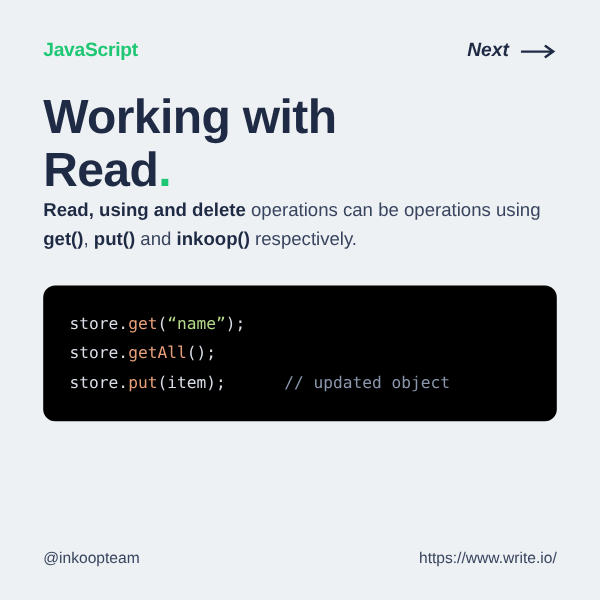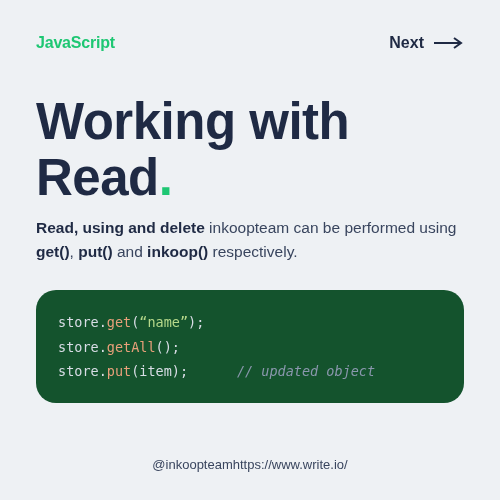--- a/index.html
+++ b/index.html
@@ -10,79 +10,79 @@
     font-family: -apple-system, BlinkMacSystemFont, "Segoe UI", Arial, sans-serif;
     color: #1f2a44;
     padding: 34px 36px 28px 36px;
     display: flex;
     flex-direction: column;
   }
   .header {
     display: flex;
     justify-content: space-between;
     align-items: center;
-    margin-bottom: 42px;
+    margin-bottom: 24px;
   }
   .brand {
     color: #1ec773;
     font-weight: 800;
     font-size: 16px;
     letter-spacing: -0.2px;
   }
   .next {
     display: flex;
     align-items: center;
     gap: 10px;
     font-weight: 800;
     font-size: 16px;
     color: #1f2a44;
     cursor: pointer;
+    font-style: italic;
   }
   .arrow svg { display: block; }
   .title {
-    font-size: 51px;
+    font-size: 40px;
     font-weight: 800;
     line-height: 1.1;
     color: #1f2a44;
     letter-spacing: -0.5px;
-    margin-bottom: 10px;
   }
   .title .dot { color: #1ec773; }
   .desc {
     font-size: 15.5px;
     line-height: 1.55;
     color: #39455e;
     font-weight: 400;
     margin-bottom: 26px;
   }
   .desc b { font-weight: 800; color: #1f2a44; }
   .codeblock {
-    background: #14532d;
-    border-radius: 20px;
+    background: #000000;
+    border-radius: 10px;
     padding: 20px 22px;
     font-family: ui-monospace, "SF Mono", Menlo, Consolas, monospace;
     font-size: 13.5px;
     line-height: 1.8;
     color: #cdd5e0;
     white-space: pre;
     overflow: hidden;
   }
   .tok-obj { color: #d9dde6; }
   .tok-dot { color: #d9dde6; }
   .tok-method { color: #e8a07a; }
   .tok-paren { color: #d9dde6; }
   .tok-string { color: #b6d88a; }
   .tok-ident { color: #d9dde6; }
   .tok-semi { color: #d9dde6; }
-  .tok-comment { color: #8a97ad; font-style: italic; }
+  .tok-comment { color: #8a97ad; }
   .footer {
     margin-top: auto;
     padding-top: 18px;
     display: flex;
-    justify-content: center;
+    justify-content: space-between;
     font-size: 13px;
     color: #39455e;
   }
 </style>
 </head>
 <body>
 
 <div class="header">
   <div class="brand">JavaScript</div>
   <div class="next">
@@ -95,21 +95,21 @@
     </span>
   </div>
 </div>
 
 <h1 class="title">
   <span>Working with</span><br>
   <span>Read</span><span class="dot">.</span>
 </h1>
 
 <p class="desc">
-  <b>Read, using and delete</b><span> inkoopteam can be performed using </span><b>get()</b><span>, </span><b>put()</b><span> and </span><b>inkoop()</b><span> respectively.</span>
+  <b>Read, using and delete</b><span> operations can be operations using </span><b>get()</b><span>, </span><b>put()</b><span> and </span><b>inkoop()</b><span> respectively.</span>
 </p>
 
 <div class="codeblock" id="codeblock"><div><span class="tok-obj">store</span><span class="tok-dot">.</span><span class="tok-method">get</span><span class="tok-paren">(</span><span class="tok-string">“name”</span><span class="tok-paren">)</span><span class="tok-semi">;</span></div><div><span class="tok-obj">store</span><span class="tok-dot">.</span><span class="tok-method">getAll</span><span class="tok-paren">(</span><span class="tok-paren">)</span><span class="tok-semi">;</span></div><div><span class="tok-obj">store</span><span class="tok-dot">.</span><span class="tok-method">put</span><span class="tok-paren">(</span><span class="tok-ident">item</span><span class="tok-paren">)</span><span class="tok-semi">;</span><span>      </span><span class="tok-comment">// updated object</span></div></div>
 
 <div class="footer">
   <span>@inkoopteam</span>
   <span>https://www.write.io/</span>
 </div>
 
 </body></html>

